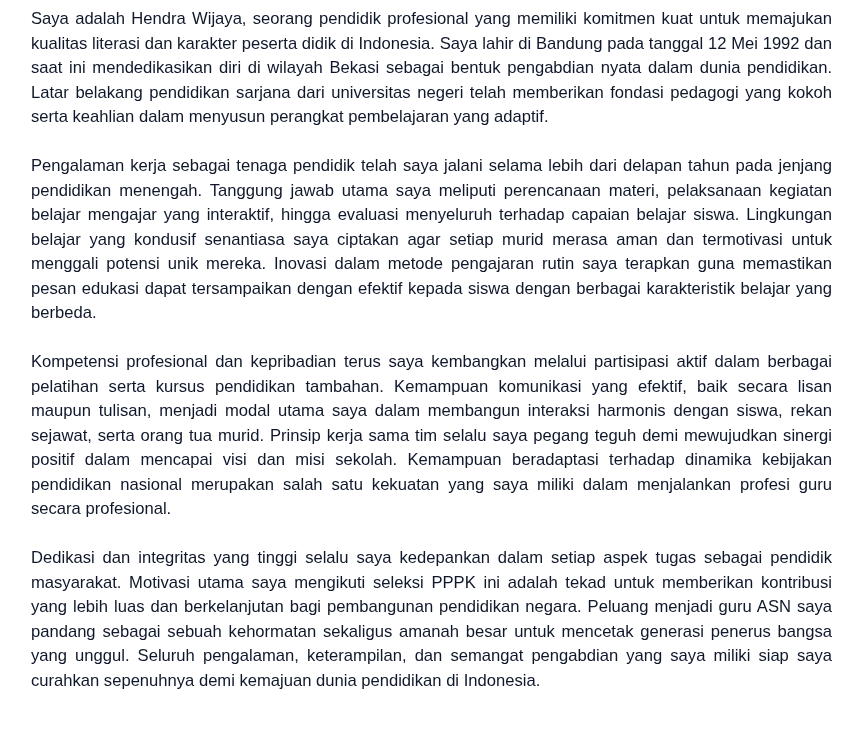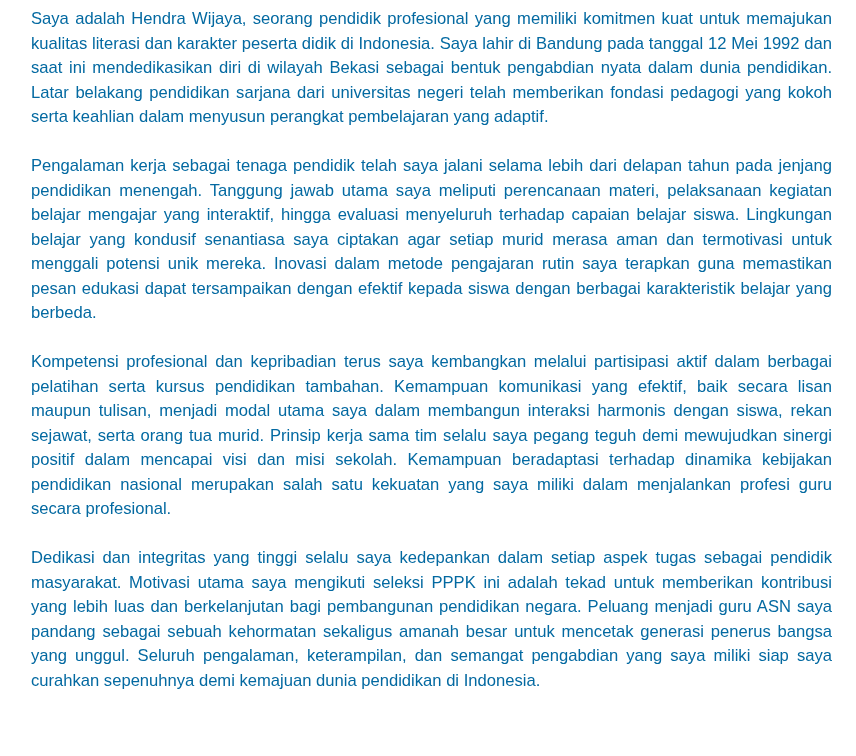--- a/index.html
+++ b/index.html
@@ -13,21 +13,21 @@
       overflow: hidden;
     }
     .doc {
       position: absolute;
       left: 31px;
       top: 7px;
       width: 801px;
       font-family: "Liberation Sans", sans-serif;
       font-size: 16.6px;
       line-height: 24.5px;
-      color: #0369a1;
+      color: #0f172a;
     }
     .doc p {
       margin: 0 0 24.5px 0;
       text-align: justify;
       text-align-last: left;
     }
     .doc p:last-child { margin-bottom: 10px; }
   </style>
 </head>
 <body>

